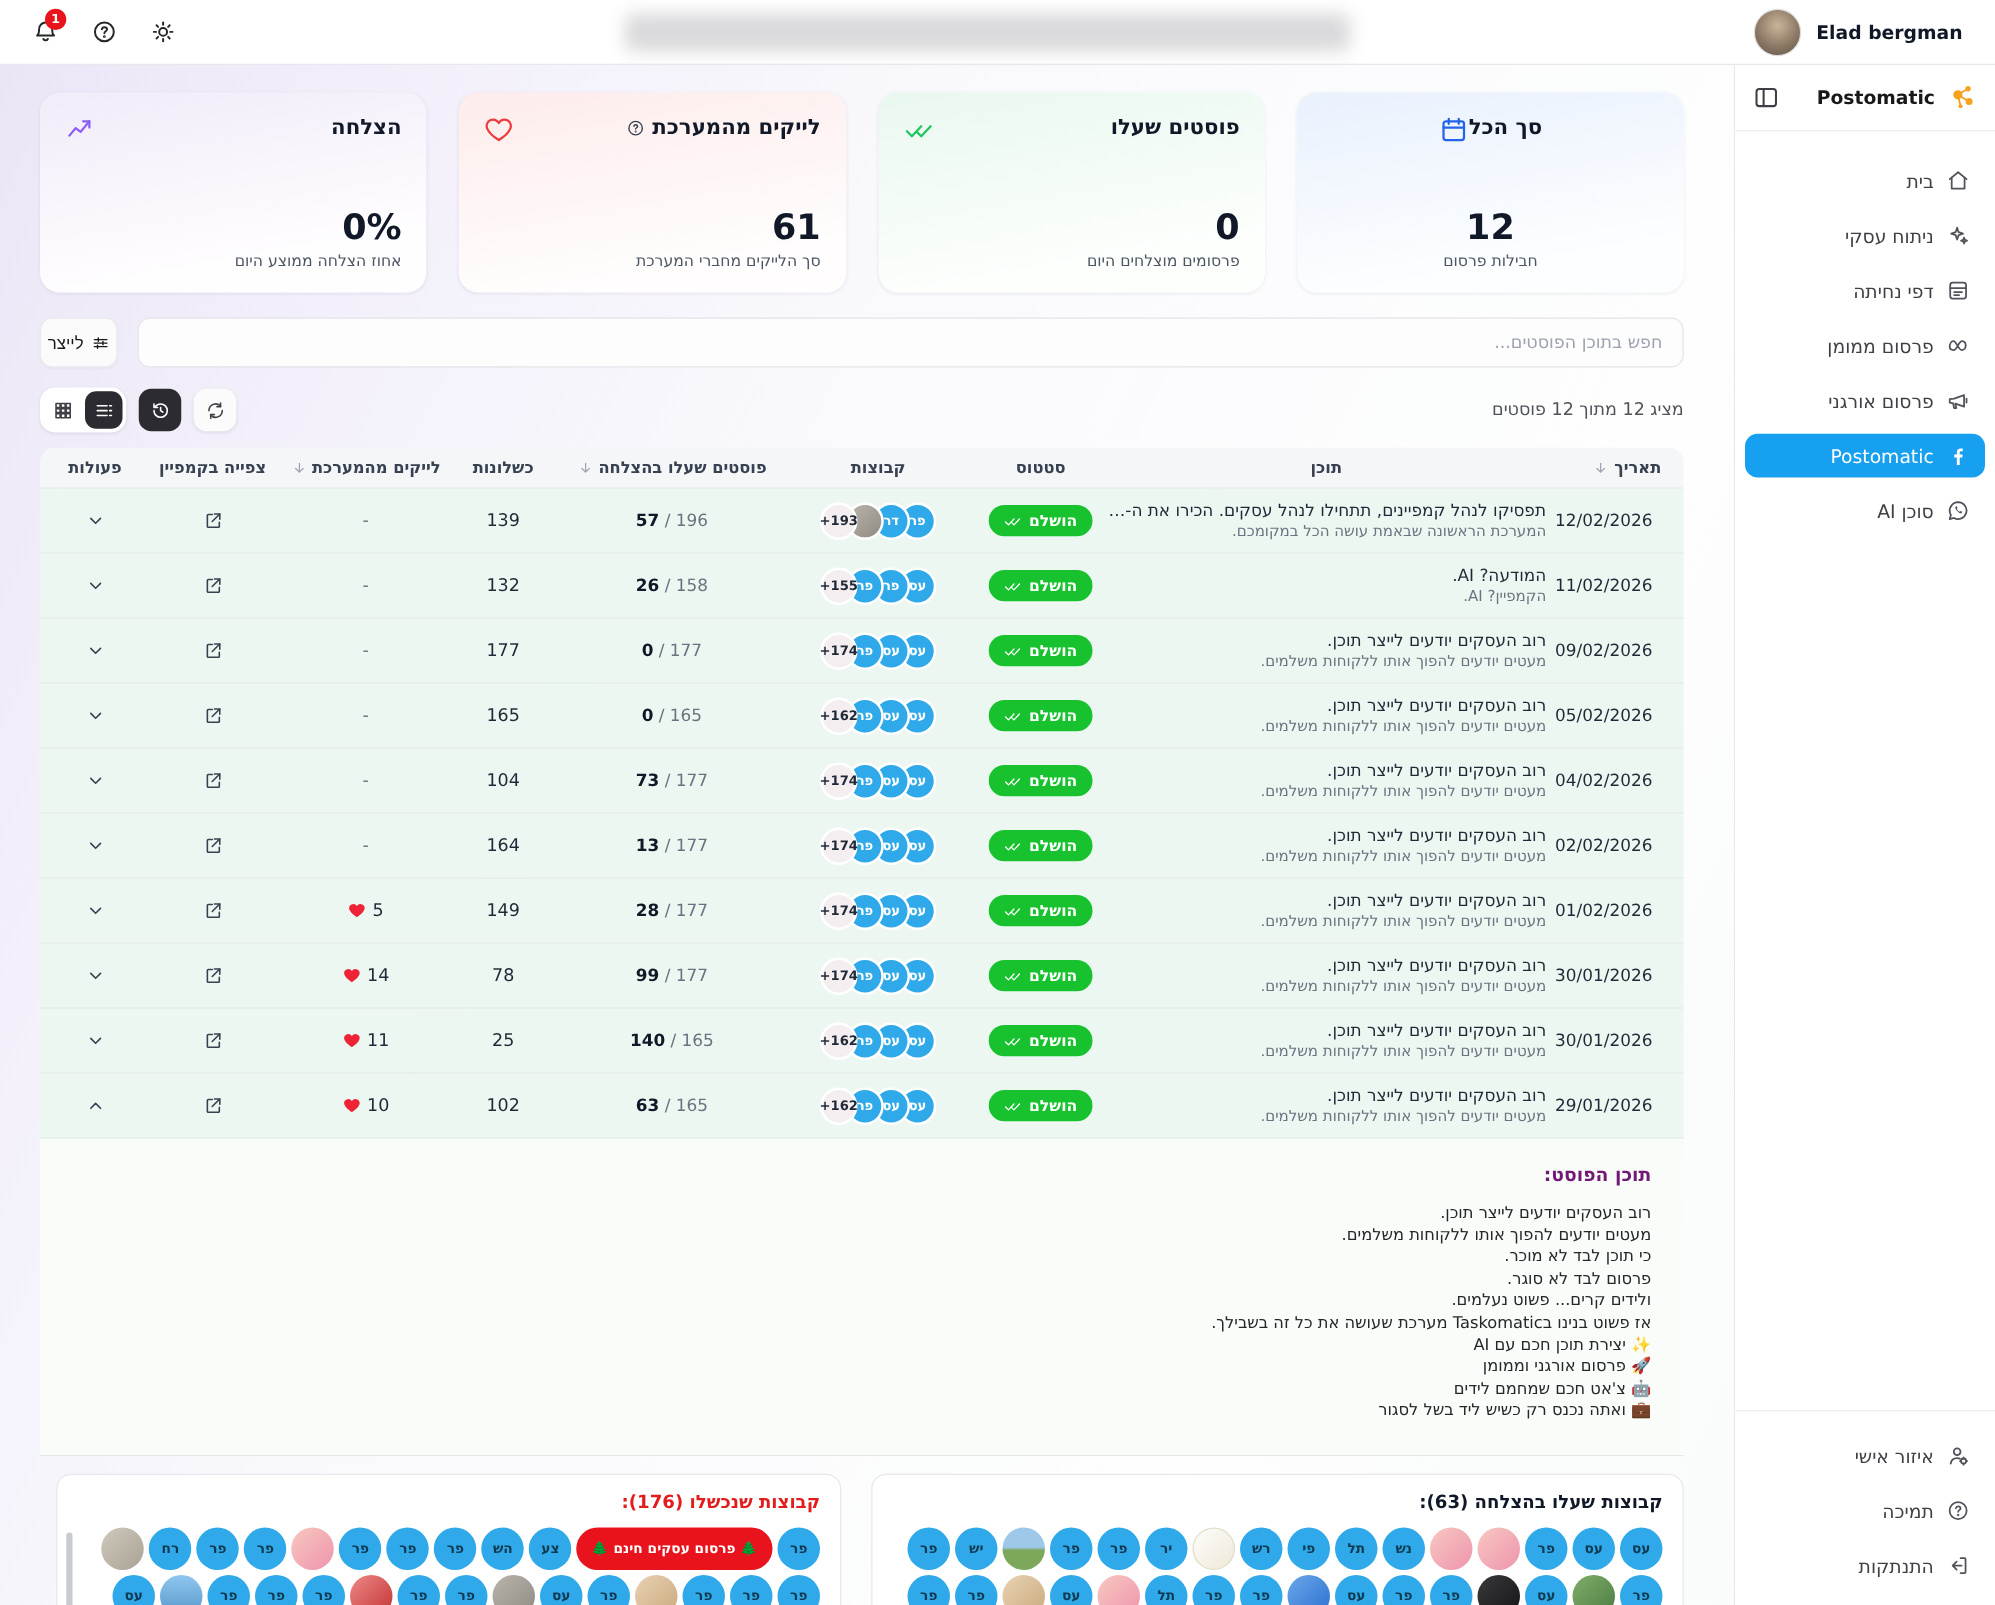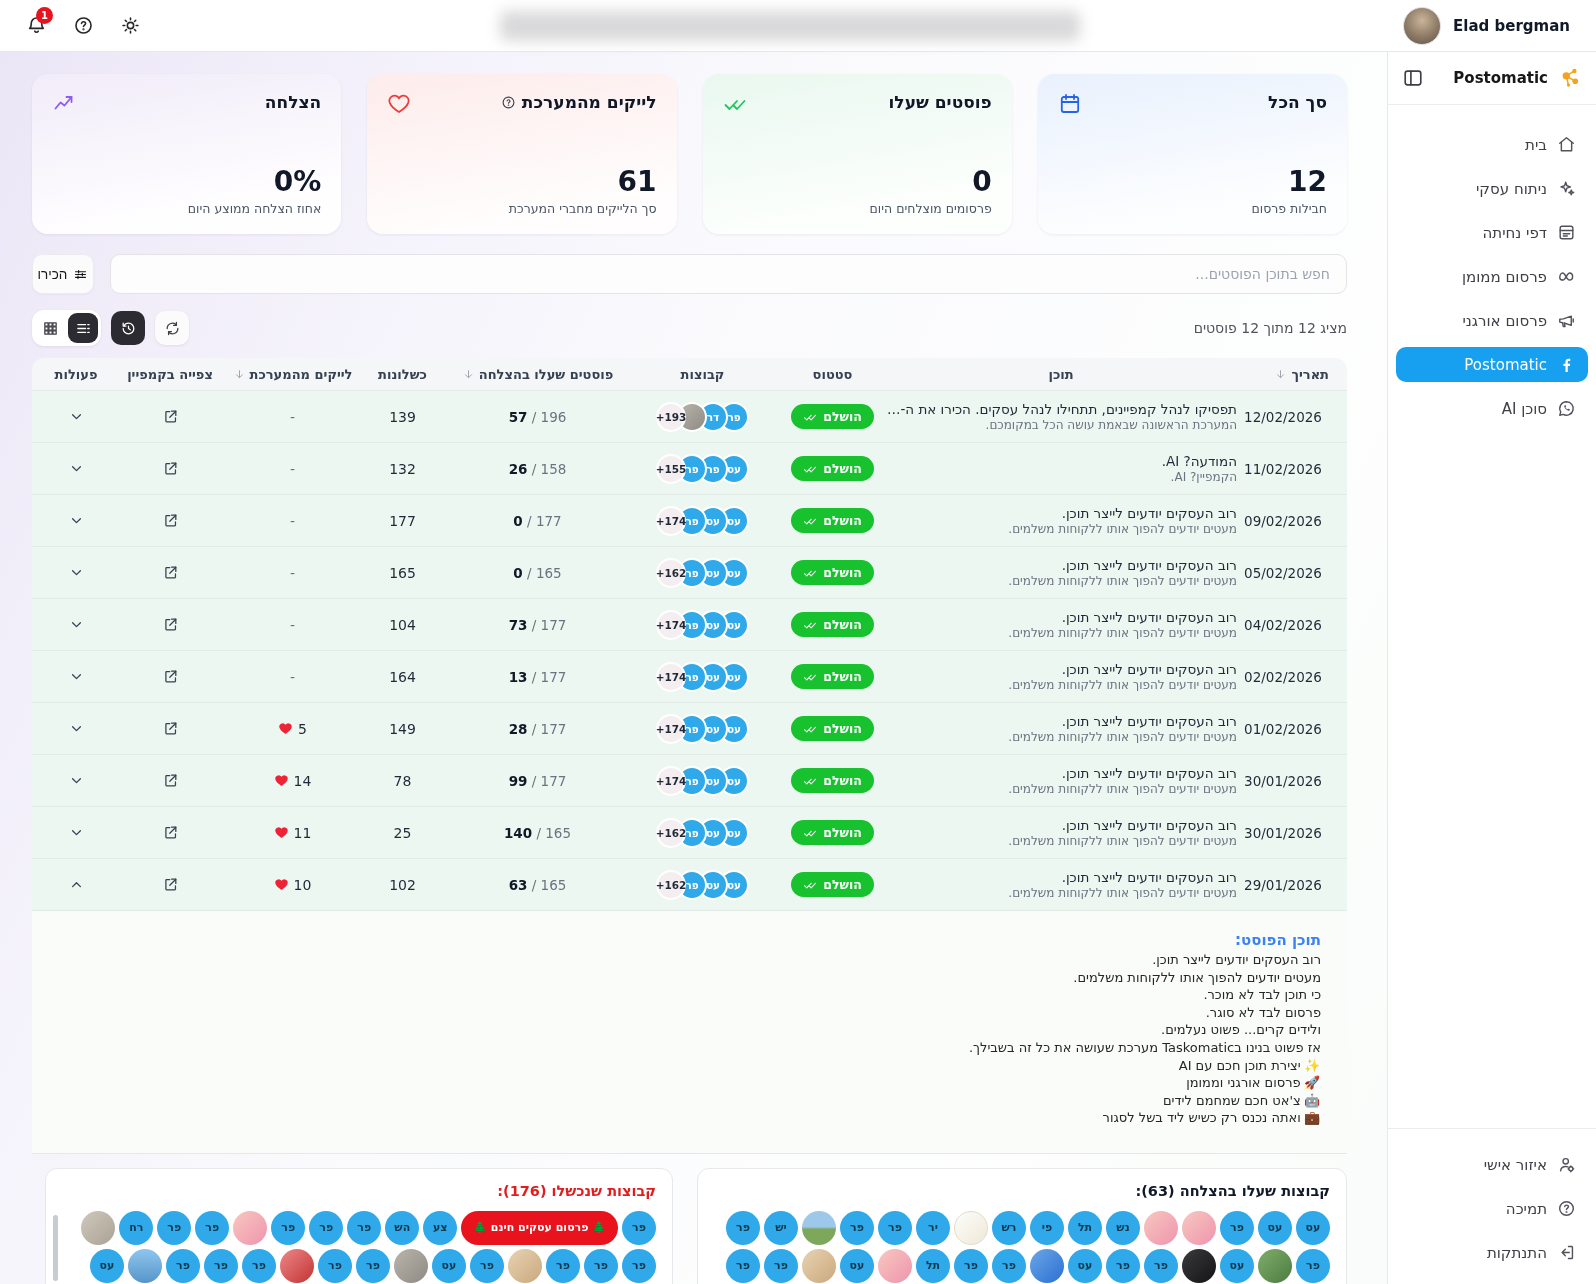--- a/index.html
+++ b/index.html
@@ -35,21 +35,21 @@
   .nav-item.active { background:#18a0f0; color:#fff; }
   .nav-item.active .ni-icon { color:#fff; }
   .side-foot { margin-top:auto; border-top:1px solid #ececf0; padding:18px 8px 14px; display:flex; flex-direction:column; gap:9px; }
 
   
   .main { flex:1; background:linear-gradient(115deg,#ebe6f6 0%,#f2effa 16%,#fafafd 42%,#fdfefd 75%,#f9fcfa 100%); padding:22px 40px 0 32px; overflow:hidden; }
 
   
   .stats { display:flex; gap:26px; }
   .stat-card { flex:1; height:160px; border-radius:16px; padding:18px 20px; box-shadow:0 1px 3px rgba(30,30,60,.07); display:flex; flex-direction:column; }
-  .stat-card.sc-0 { background:linear-gradient(170deg,#e9f1fd 0%,#fdfeff 80%); }
+  .stat-card.sc-0 { background:linear-gradient(170deg,#e9f1fd 0%,#fdfeff 80%);align-items:center; }
   .stat-card.sc-1 { background:linear-gradient(170deg,#e9f8ef 0%,#fdfffd 80%); }
   .stat-card.sc-2 { background:linear-gradient(170deg,#fdeceb 0%,#fffdfd 80%); }
   .stat-card.sc-3 { background:linear-gradient(170deg,#f1ecf9 0%,#fffeff 80%); }
   .stat-head { display:flex; align-items:flex-start; }
   .stat-title { font-size:17px; font-weight:bold; color:#111827; display:flex; align-items:center; gap:6px; }
   .stat-help { width:15px; height:15px; color:#374151; }
   .stat-help svg { width:15px; height:15px; }
   .stat-ic { margin-right:auto; width:24px; height:24px; }
   .stat-ic svg { width:24px; height:24px; }
   .stat-value { margin-top:auto; font-size:28px; font-weight:bold; color:#111827; }
@@ -105,21 +105,21 @@
   .succ { direction:ltr; font-size:13.5px; color:#6b7280; }
   .succ b { color:#111827; }
   .likes-cell { display:flex; align-items:center; gap:5px; }
   .likes-cell svg { width:15px; height:15px; }
   .icon-btn { width:30px; height:30px; display:flex; align-items:center; justify-content:center; color:#374151; cursor:pointer; }
   .icon-btn svg { width:17px; height:17px; }
 
   
   .expand-panel { background:#fafcfa; display:flex; padding:20px 26px 26px; border-bottom:1px solid #e2eae5; }
   .post-text { width:655px; }
-  .pt-heading { font-size:15px; font-weight:bold; color:#3b82f6; margin-bottom:2px; }
+  .pt-heading { font-size:15px; font-weight:bold; color:#701a75; margin-bottom:13px; }
   .pt-line { font-size:13px; line-height:17.6px; color:#27272a; }
   .media-col { width:245px; margin-left:auto; padding-left:395px0; }
   .media-label { font-size:14px; font-weight:bold; color:#111827; margin-bottom:10px; }
   .thumbs { display:flex; gap:9px; }
   .thumb { width:96px; height:96px; border-radius:8px; position:relative; overflow:hidden;
     background:radial-gradient(circle at 50% 70%,#6b46c4 0%,#2b1d63 38%,#150f38 75%); border:1px solid #2a2150; }
   .thumb::before { content:""; position:absolute; top:9px; left:8%; width:84%; height:22px; border-radius:3px; background:linear-gradient(180deg,rgba(230,190,90,.85),rgba(230,190,90,.35)); }
   .thumb::after { content:""; position:absolute; bottom:12px; left:50%; transform:translateX(-50%); width:54px; height:10px; border-radius:5px; background:#e8c348; }
 
   
@@ -360,21 +360,21 @@
 
     <div class="search-row">
       <input class="search-input" placeholder="חפש בתוכן הפוסטים..." style="">
       <button class="filter-btn">
         <span id="ic-sliders">
             <svg viewBox="0 0 24 24" fill="none" stroke="currentColor" stroke-width="1.8" stroke-linecap="round" stroke-linejoin="round">
               <path d="M4 7.5h16M4 12h16M4 16.5h16"></path>
               <path d="M9 5.5v4M15 10v4M8 14.5v4"></path>
             </svg>
           </span>
-        <span>הכירו</span>
+        <span>לייצר</span>
       </button>
     </div>
 
     <div class="controls-row">
       <span class="list-info">מציג 12 מתוך 12 פוסטים</span>
       <div class="toggles">
         <div class="seg">
           <span class="tg" id="ic-grid">
               <svg viewBox="0 0 24 24" fill="none" stroke="currentColor" stroke-width="1.8" stroke-linecap="round" stroke-linejoin="round">
                 <rect x="4" y="4" width="4.6" height="4.6"></rect>

